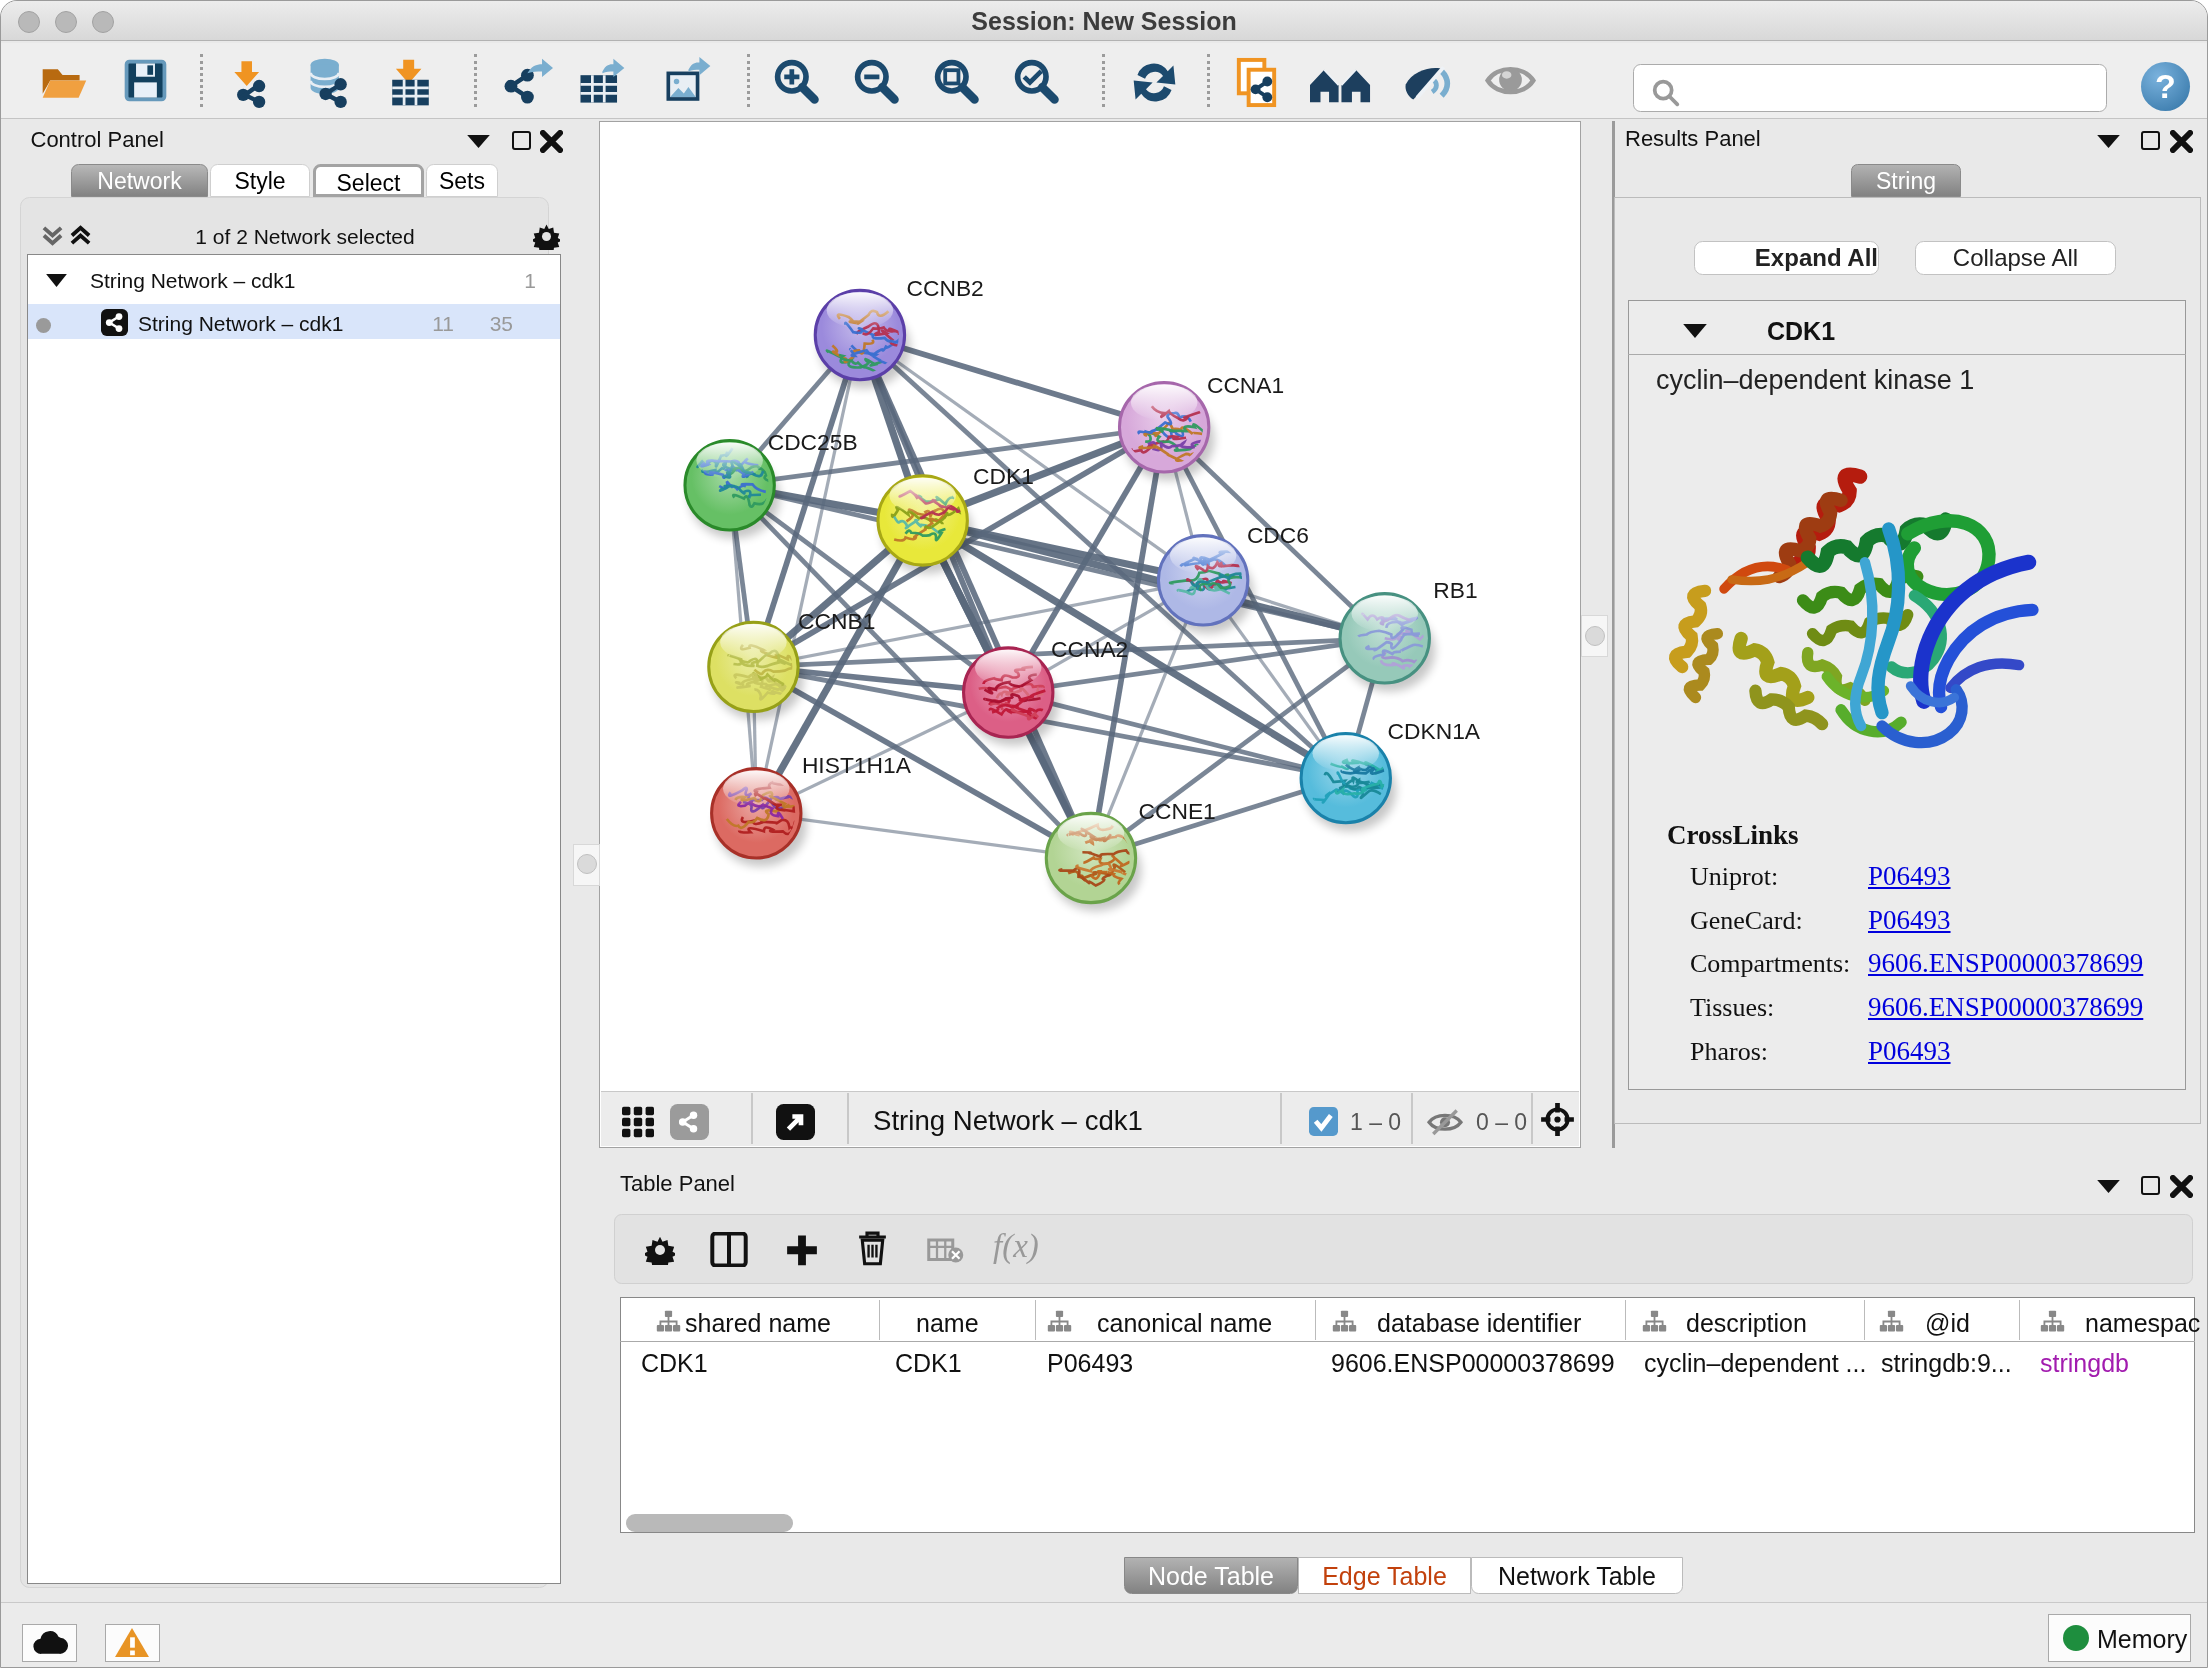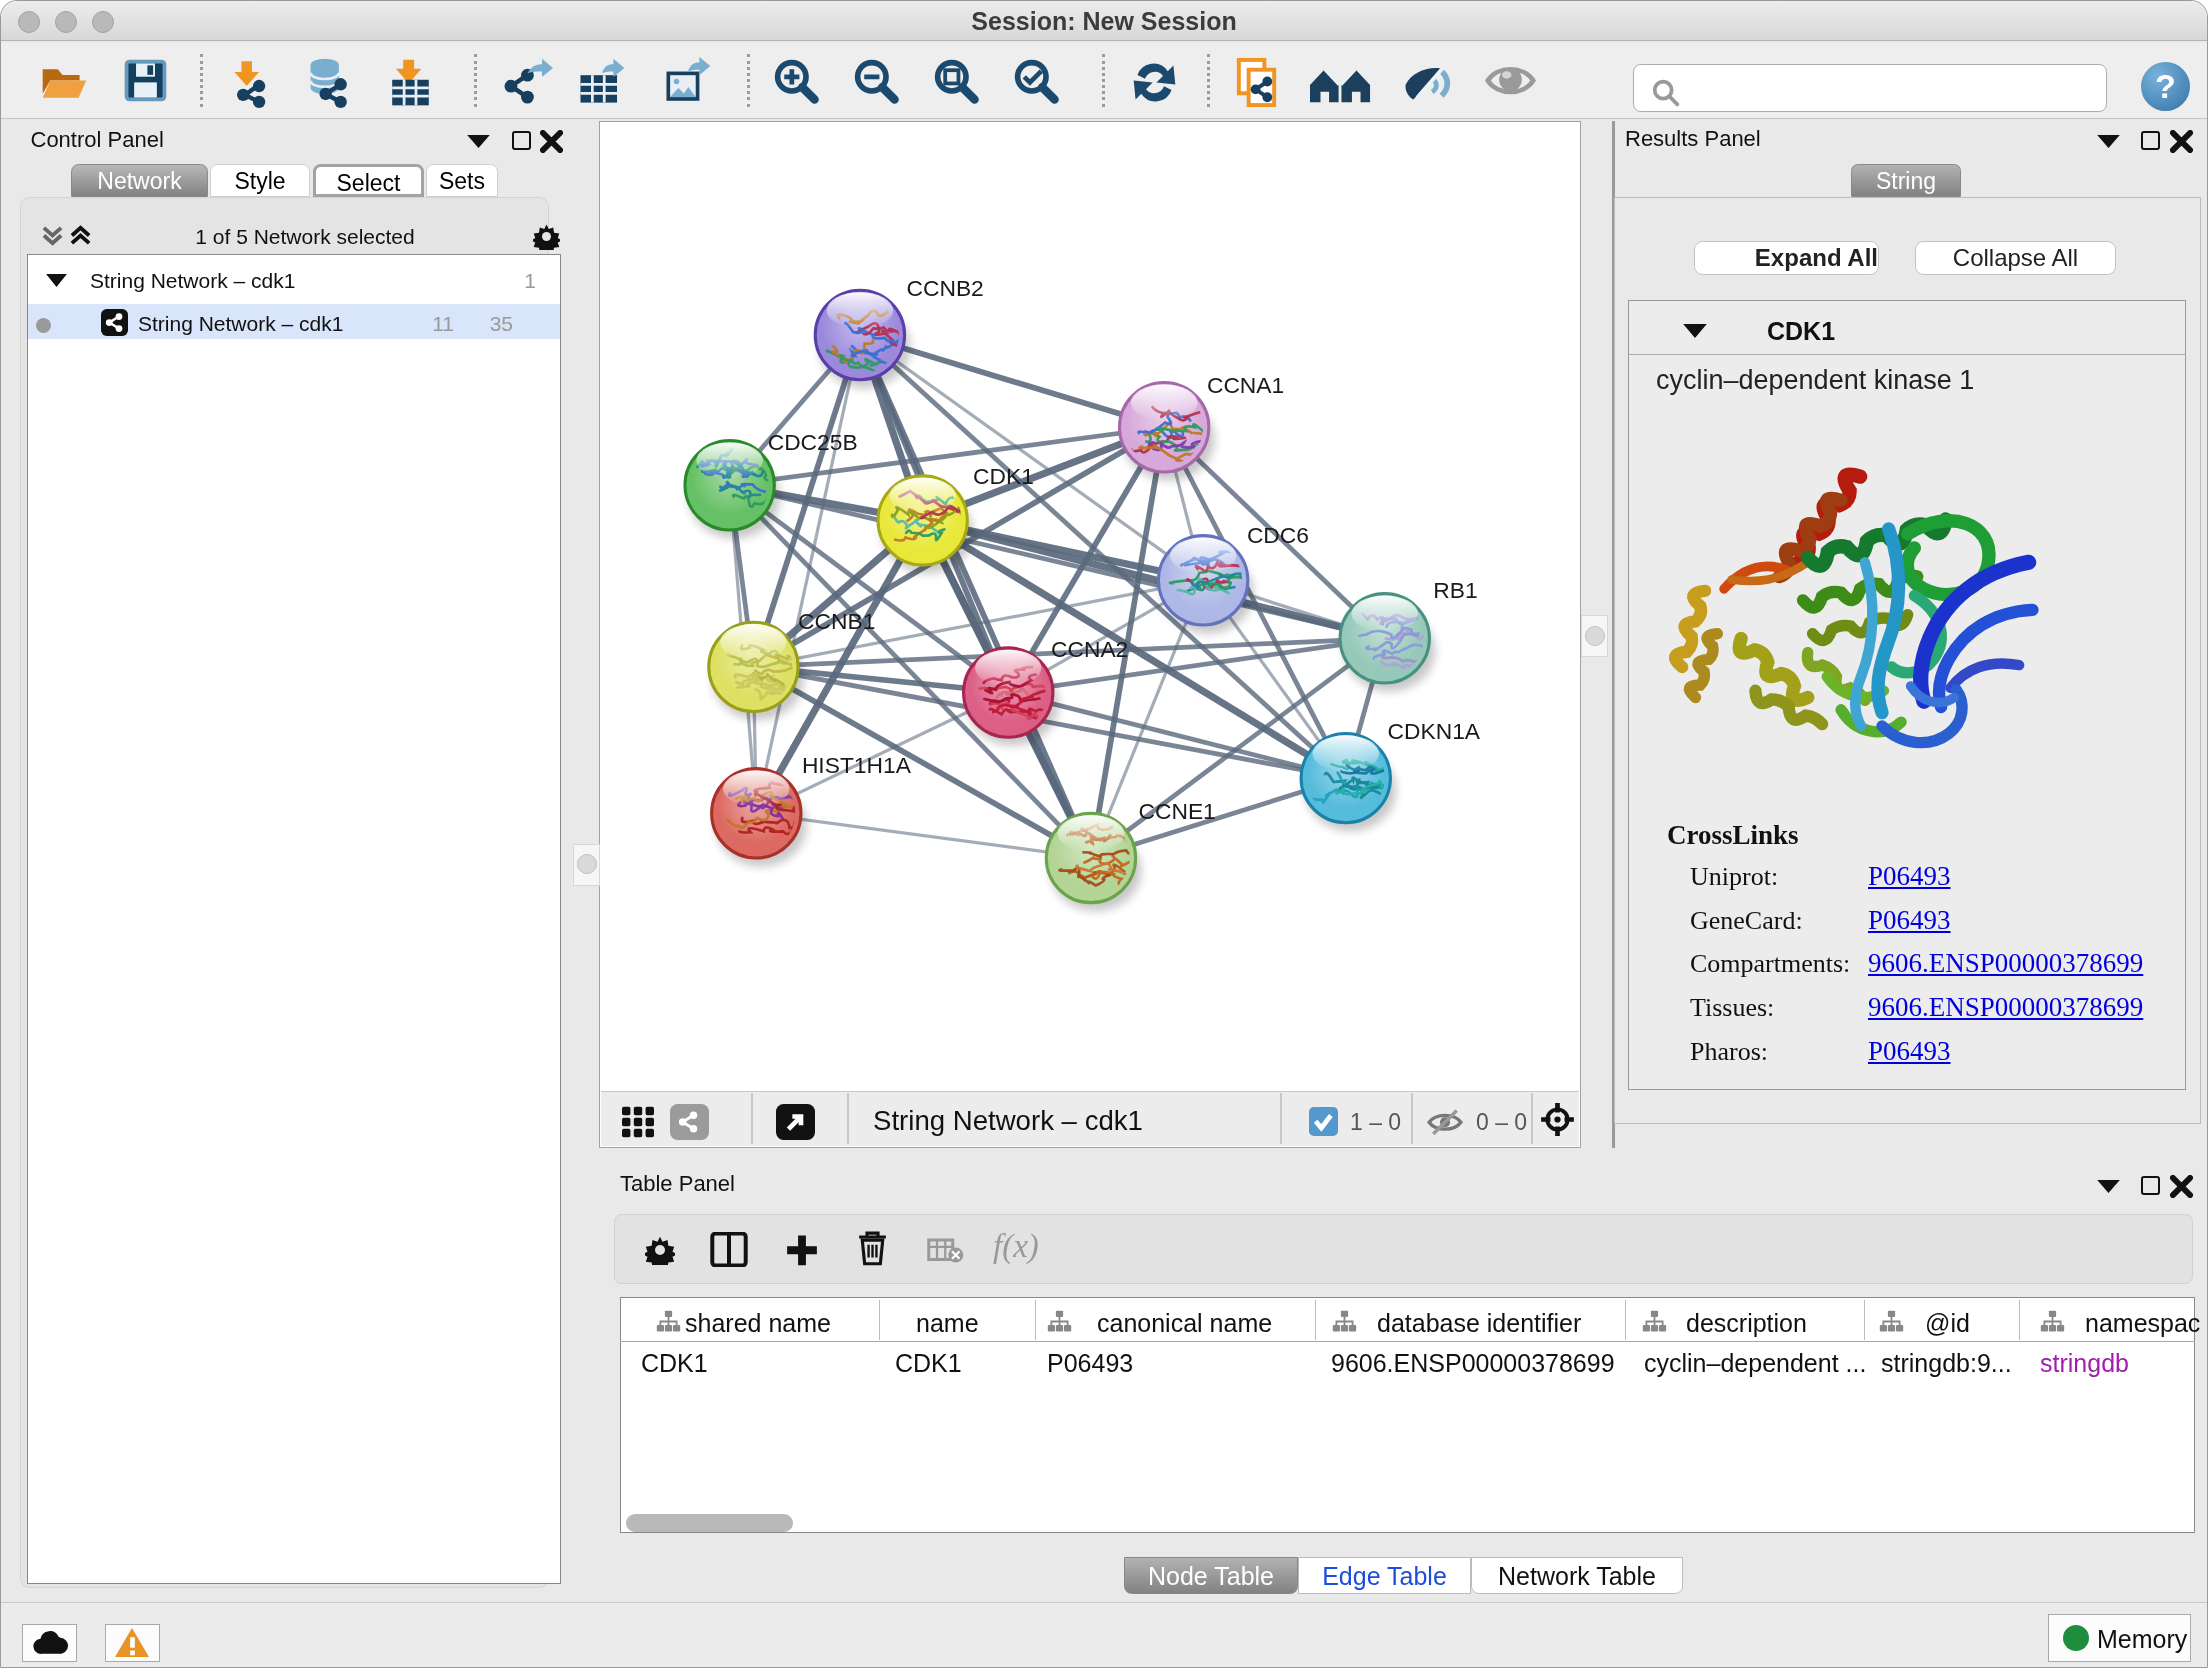--- a/index.html
+++ b/index.html
@@ -171,21 +171,21 @@
 <svg class="abs" style="left:40px;top:224px" width="24" height="21" viewBox="0 0 25 22">
       <g stroke="#666" stroke-width="4" fill="none">
         <path d="M3 3 l9 8 9-8 M3 11 l9 8 9-8"></path>
       </g>
     </svg>
 <svg class="abs" style="left:68px;top:224px" width="24" height="21" viewBox="0 0 25 22">
       <g stroke="#111" stroke-width="4" fill="none">
         <path d="M3 11 l9-8 9 8 M3 19 l9-8 9 8"></path>
       </g>
     </svg>
-<div class="abs" style="left:114px;top:224px;width:380px;text-align:center;font-size:21px;color:#111">1 of 5 Network selected</div>
+<div class="abs" style="left:114px;top:224px;width:380px;text-align:center;font-size:21px;color:#111">1 of 2 Network selected</div>
 <svg class="abs" style="left:532px;top:222px" width="27" height="27" viewBox="0 0 36 36">
       <path d="M18 2 l3 6 6-2 1 7 7 1 -2 6 6 3 -6 3 2 6 -7 1 -1 7 -6 -2 -3 6 -3 -6 -6 2 -1 -7 -7 -1 2 -6 -6 -3 6 -3 -2 -6 7 -1 1 -7 6 2 Z" fill="#111"></path>
       <circle cx="18" cy="18" r="6" fill="#e4e4e4"></circle>
     </svg>
 
 <div class="abs" style="left:26px;top:253px;width:534px;height:1330px;background:#fff;border:1px solid #888"></div>
 <svg class="abs" style="left:44px;top:271px" width="23" height="17" viewBox="0 0 24 18">
       <path d="M1 2 h22 l-11 14 Z" fill="#111"></path>
     </svg>
 <div class="abs" style="left:89px;top:268px;font-size:21px;color:#111">String Network – cdk1</div>
@@ -748,21 +748,21 @@
     <div class="abs" style="left:2084px;top:1308px;font-size:25px;color:#111">namespac</div>
 <div class="abs" style="left:640px;top:1348px;font-size:25px;color:#111">CDK1</div>
 <div class="abs" style="left:894px;top:1348px;font-size:25px;color:#111">CDK1</div>
 <div class="abs" style="left:1046px;top:1348px;font-size:25px;color:#111">P06493</div>
 <div class="abs" style="left:1330px;top:1348px;font-size:25px;color:#111">9606.ENSP00000378699</div>
 <div class="abs" style="left:1643px;top:1348px;font-size:25px;color:#111">cyclin–dependent ...</div>
 <div class="abs" style="left:1880px;top:1348px;font-size:25px;color:#111">stringdb:9...</div>
 <div class="abs" style="left:2039px;top:1348px;font-size:25px;color:#a21caf">stringdb</div>
 <div class="abs" style="left:625px;top:1513px;width:167px;height:18px;background:#b9b9b9;border-radius:9.5px"></div>
 <div class="abs" style="left:1123px;top:1556px;width:174px;height:37px;background:linear-gradient(#b2b2b2,#828282);border:1px solid #888;border-radius:0 0 7.6px 7.6px;color:#fff;font-size:25px;text-align:center;line-height:36px">Node Table</div>
-<div class="abs" style="left:1297px;top:1556px;width:173px;height:37px;background:#fff;border:1px solid #bbb;font-size:25px;color:#1d4ed8;text-align:center;line-height:36px">Edge Table</div>
+<div class="abs" style="left:1297px;top:1556px;width:173px;height:37px;background:#fff;border:1px solid #bbb;font-size:25px;color:#c2410c;text-align:center;line-height:36px">Edge Table</div>
 <div class="abs" style="left:1470px;top:1556px;width:212px;height:37px;background:#fff;border:1px solid #bbb;border-radius:0 0 7.6px 7.6px;font-size:25px;color:#111;text-align:center;line-height:36px">Network Table</div>
 
 <div class="abs" style="left:0px;top:1601px;width:2208px;height:68px;background:#ebebeb;border-top:1.9px solid #c9c9c9"></div>
 <div class="abs" style="left:21px;top:1623px;width:55px;height:38px;background:#fcfcfc;border:1.9px solid #a9a9a9"></div>
 <svg class="abs" style="left:31px;top:1628px" width="36" height="27" viewBox="0 0 38 28">
       <path d="M10 26 a8 8 0 0 1 -1 -16 a10 10 0 0 1 19 -2 a7 7 0 0 1 2 1 a6.5 6.5 0 0 1 -1 17 Z" fill="#111"></path>
     </svg>
 <div class="abs" style="left:104px;top:1623px;width:55px;height:38px;background:#fcfcfc;border:1.9px solid #a9a9a9"></div>
 <svg class="abs" style="left:112px;top:1625px" width="38" height="33" viewBox="0 0 40 35">
       <path d="M20 2 L38 33 H2 Z" fill="#e89425"></path>

